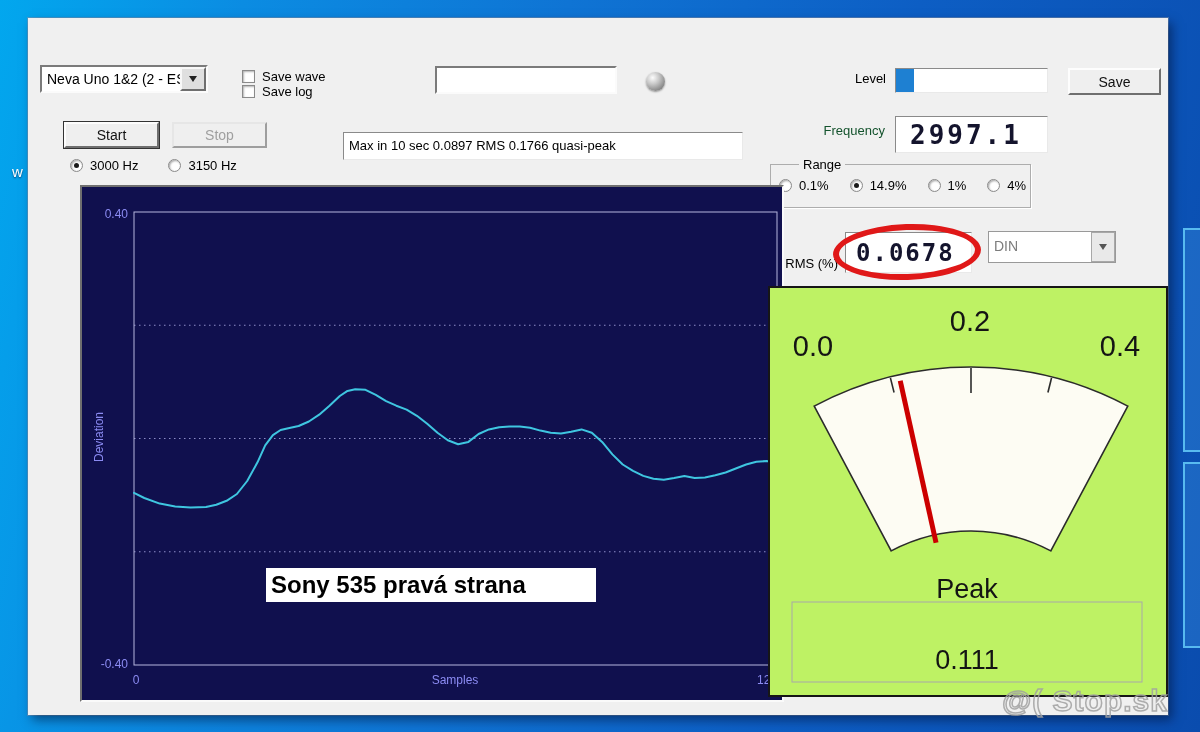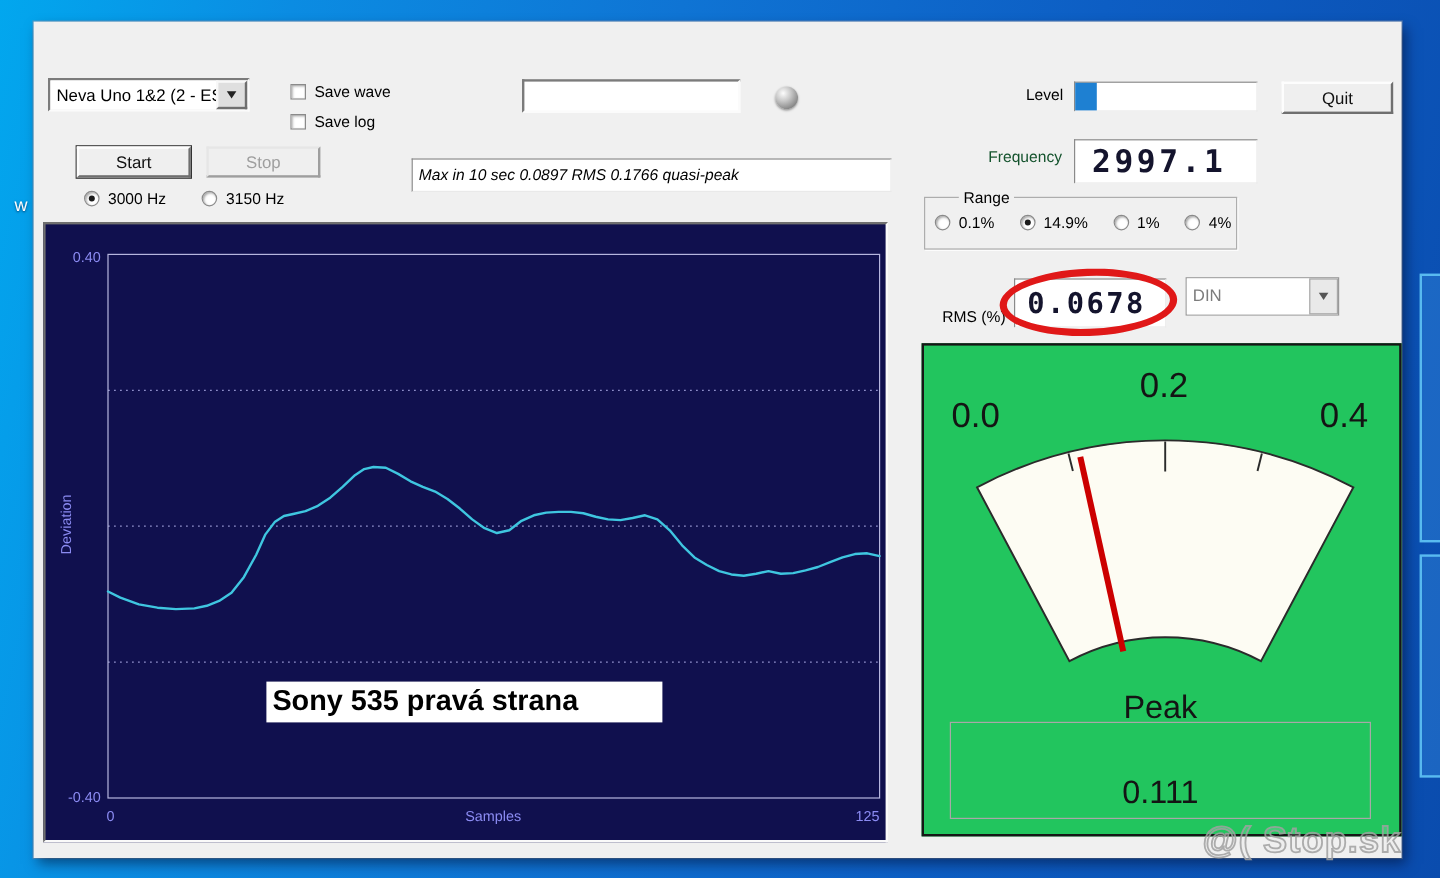--- a/index.html
+++ b/index.html
@@ -38,21 +38,21 @@
   .combo .combo-text{flex:1;background:#fff;font-size:14px;padding:4px 2px 0 5px;white-space:nowrap;overflow:hidden;}
   .combo .combo-btn{width:22px;background:#dfdfdf;border:2px solid;border-color:#f8f8f8 #6f6f6f #6f6f6f #f8f8f8;
     display:flex;align-items:center;justify-content:center;}
   .tri{width:0;height:0;border-left:4px solid transparent;border-right:4px solid transparent;border-top:6px solid #222;}
   .device-combo{left:12px;top:47px;width:168px;height:28px;border:2px solid;border-color:#7b7b7b #fbfbfb #fbfbfb #7b7b7b;}
   .din-combo{left:960px;top:213px;width:128px;height:32px;border:1px solid #999;}
   .din-combo .combo-text{color:#7c7c7c;padding-top:6px;}
   .din-combo .combo-btn{border:1px solid #a8a8a8;background:#e9e9e9;}
   .din-combo .tri{border-top-color:#555;}
 
-  .checkbox-col{position:absolute;left:214px;top:51px;display:flex;flex-direction:column;gap:10px;}
+  .checkbox-col{position:absolute;left:214px;top:51px;display:flex;flex-direction:column;}
   .toggle-item{display:flex;align-items:center;gap:7px;font-size:13px;color:#000;}
   .checkbox{width:13px;height:13px;background:#fff;border:1px solid #8a8a8a;
     box-shadow:inset 1px 1px 2px rgba(0,0,0,.3);box-sizing:border-box;}
   .radio{width:13px;height:13px;border-radius:50%;background:#fff;border:1px solid #8a8a8a;
     box-shadow:inset 1px 1px 2px rgba(0,0,0,.35);box-sizing:border-box;position:relative;}
   .radio.on::after{content:'';position:absolute;left:3px;top:3px;width:5px;height:5px;border-radius:50%;background:#1a1a1a;}
 
   .text-field{position:absolute;left:407px;top:48px;width:182px;height:28px;
     border:2px solid;border-color:#7b7b7b #fbfbfb #fbfbfb #7b7b7b;background:#fff;box-sizing:border-box;
     font-family:"Liberation Sans",sans-serif;font-size:13px;outline:none;}
@@ -67,21 +67,21 @@
 
   .freq-label{position:absolute;left:749px;top:105px;width:108px;text-align:right;font-size:13px;color:#14532d;}
   .freq-display{position:absolute;left:867px;top:98px;width:153px;height:37px;
     font-family:"DejaVu Sans Mono",monospace;font-weight:bold;font-size:26px;letter-spacing:3px;
     color:#14142d;padding:3px 0 0 14px;}
 
   .start-btn{left:36px;top:104px;width:95px;height:26px;}
   .stop-btn{left:144px;top:104px;width:95px;height:26px;}
   .freq-radios{position:absolute;left:42px;top:140px;display:flex;gap:30px;}
   .status-box{position:absolute;left:315px;top:114px;width:400px;height:28px;font-size:13px;color:#000;
-    padding:5px 0 0 5px;white-space:nowrap;overflow:hidden;font-style:italic;}
+    padding:5px 0 0 5px;white-space:nowrap;overflow:hidden;}
 
   .group-box{position:absolute;left:742px;top:146px;width:261px;height:44px;border:1px solid #adadad;
     box-shadow:1px 1px 0 #fff;box-sizing:border-box;}
   .group-label{position:absolute;left:28px;top:-8px;background:#f0f0f0;padding:0 4px;font-size:13px;color:#000;}
   .radio-row{position:absolute;left:8px;top:13px;display:flex;gap:21px;}
 
   .rms-label{position:absolute;left:735px;top:238px;width:75px;text-align:right;font-size:13px;color:#000;}
   .rms-display{position:absolute;left:817px;top:214px;width:127px;height:41px;
     font-family:"DejaVu Sans Mono",monospace;font-weight:bold;font-size:24px;letter-spacing:2px;
     color:#14142d;padding:6px 0 0 10px;}
@@ -92,21 +92,21 @@
   .chart-panel{position:absolute;left:8px;top:167px;width:700px;height:513px;background:#10104e;
     border:2px solid;border-color:#6f6f6f #fafafa #fafafa #6f6f6f;box-sizing:content-box;}
   .plot-rect{fill:none;stroke:#b6b6de;stroke-width:1;}
   .grid-line{stroke:#8d8dc8;stroke-width:1;stroke-dasharray:1.5 3.5;}
   .axis-label{fill:#8b8bf2;font-family:"Liberation Sans",sans-serif;font-size:12px;}
   #chart-curve{fill:none;stroke-width:2;stroke-linejoin:round;stroke-linecap:round;}
   .chart-note{position:absolute;left:184px;top:381px;width:330px;height:34px;background:#fff;color:#000;
     font-size:24px;font-weight:bold;line-height:33px;padding-left:5px;box-sizing:border-box;white-space:nowrap;}
 
   
-  .meter-panel{position:absolute;left:740px;top:268px;width:396px;height:407px;background:#22c55e;
+  .meter-panel{position:absolute;left:740px;top:268px;width:396px;height:407px;background:#bef264;
     border:2px solid #161616;box-sizing:content-box;}
   #gauge-face{fill:#fdfcf3;stroke:#2b2b2b;stroke-width:1.6;}
   .gauge-tick{stroke:#2b2b2b;stroke-width:1.6;}
   #gauge-needle{stroke-width:5;}
   .scale-label{fill:#141414;font-family:"Liberation Sans",sans-serif;font-size:29px;}
   .peak-label{fill:#141414;font-family:"Liberation Sans",sans-serif;font-size:27px;}
   .peak-box{fill:none;stroke:#a8a8a8;stroke-width:1;}
   .peak-value{fill:#141414;font-family:"Liberation Sans",sans-serif;font-size:27px;}
 </style>
 </head>
@@ -141,21 +141,21 @@
 
   <input class="text-field" placeholder="" style="">
 
   <div class="led"></div>
 
   <div class="level-label">Level</div>
   <div class="level-bar sunken1">
     <div class="level-fill" style="width: 12%; background: rgb(30, 128, 210);"></div>
   </div>
 
-  <button class="btn quit-btn">Quit</button>
+  <button class="btn quit-btn">Save</button>
 
   <div class="freq-label">Frequency</div>
   <div class="freq-display sunken1">2997.1</div>
 
   <button class="btn default start-btn">Start</button>
   <button class="btn disabled stop-btn">Stop</button>
 
   <div class="freq-radios" id="freq-radios">
       <label class="toggle-item">
         <span class="radio on"></span>
@@ -195,21 +195,21 @@
   <div class="rms-display sunken1">0.0678</div>
   <div class="red-ellipse" style="border-color: rgb(224, 24, 24);"></div>
 
   <div class="combo din-combo">
     <span class="combo-text">DIN</span>
     <span class="combo-btn">
         <span class="tri"></span>
       </span>
   </div>
 
-  <div class="chart-panel" style="background: rgb(16, 16, 78);">
+  <div class="chart-panel" style="background: rgb(16, 16, 78); margin-left: 44px;">
     <svg id="chart-svg" width="700" height="513" viewBox="0 0 700 513">
       <g id="chart-grid">
           <line x1="52" x2="695" y1="138.25" y2="138.25" class="grid-line"></line>
           <line x1="52" x2="695" y1="251.5" y2="251.5" class="grid-line"></line>
           <line x1="52" x2="695" y1="364.75000000000006" y2="364.75000000000006" class="grid-line"></line>
         </g>
       <rect class="plot-rect" x="52" y="25" width="643" height="453"></rect>
       <polyline id="chart-curve" points="52.0,305.9 62.3,311.0 77.7,316.6 93.2,319.4 108.6,320.6 124.0,320.0 134.3,317.8 144.6,313.8 154.9,307.0 165.2,294.0 175.5,275.3 183.2,258.3 190.9,248.1 198.6,243.0 206.3,241.3 216.6,239.0 226.9,234.5 237.2,227.7 247.5,218.7 257.8,209.0 265.5,203.9 273.2,202.2 283.5,202.8 293.8,207.9 304.1,214.1 314.3,218.7 324.6,222.6 334.9,228.8 345.2,236.8 355.5,245.8 365.8,253.2 376.1,257.2 386.4,254.9 396.6,247.0 406.9,242.4 417.2,240.2 427.5,239.6 437.8,239.6 448.1,240.7 458.4,243.6 468.7,245.8 479.0,246.4 489.2,244.7 499.5,242.4 509.8,245.8 520.1,254.9 530.4,267.4 540.7,277.5 551.0,283.8 561.3,288.9 571.5,291.7 581.8,292.8 592.1,291.1 602.4,288.9 612.7,291.1 623.0,290.6 633.3,288.3 643.6,285.5 653.8,281.5 664.1,277.5 674.4,274.7 684.7,274.1 695.0,276.4" stroke="#3fc6e0"></polyline>
       <text class="axis-label" x="46" y="31" text-anchor="end">0.40</text>
       <text class="axis-label" x="46" y="481" text-anchor="end">-0.40</text>

